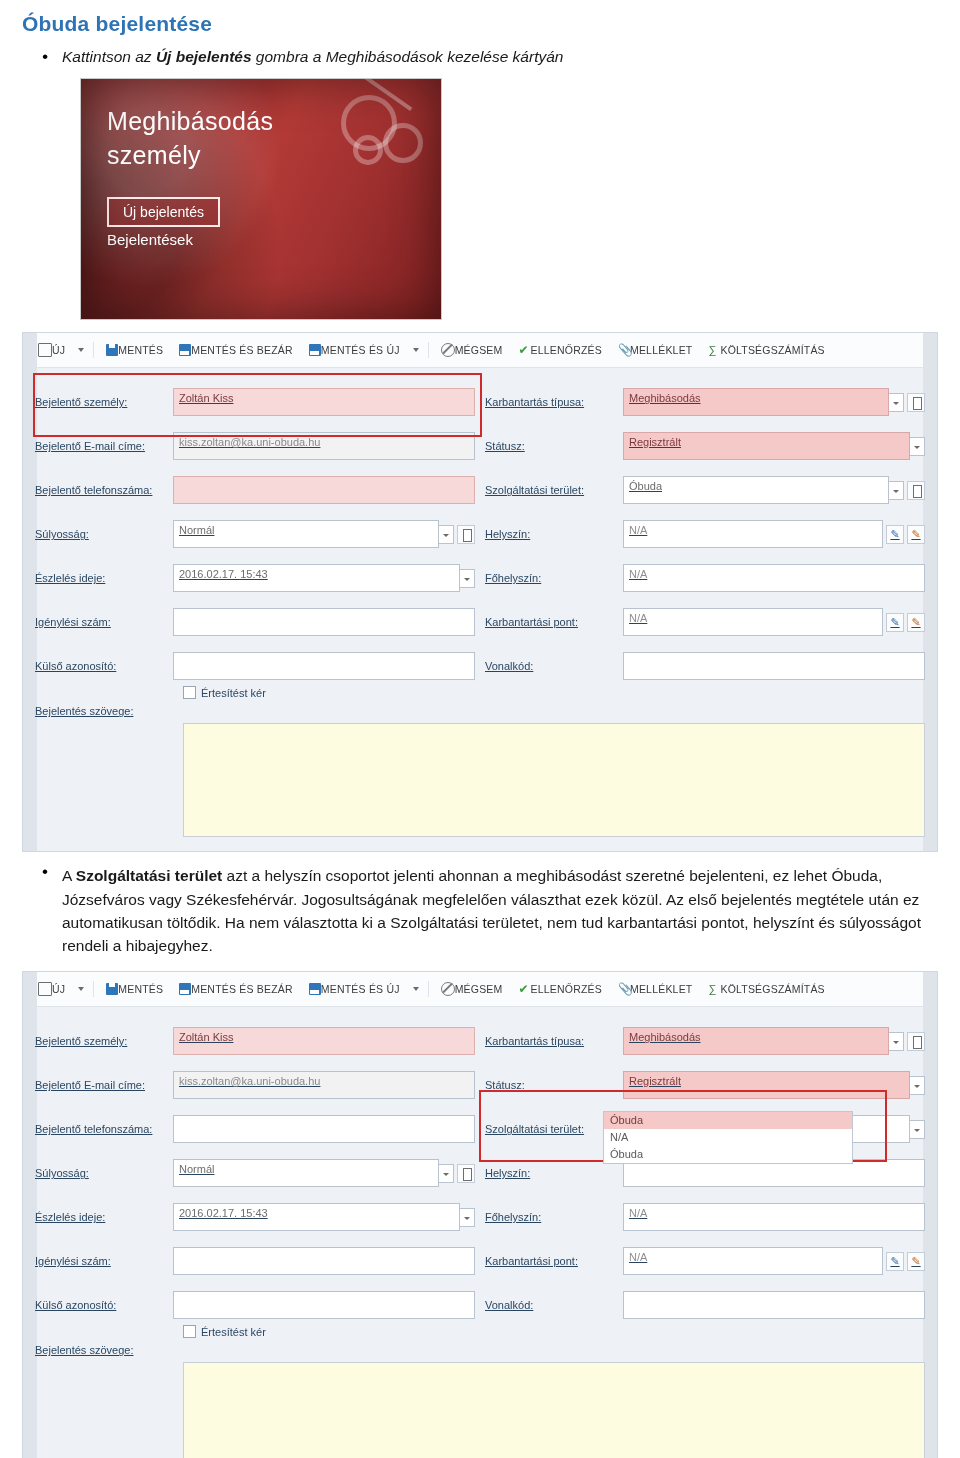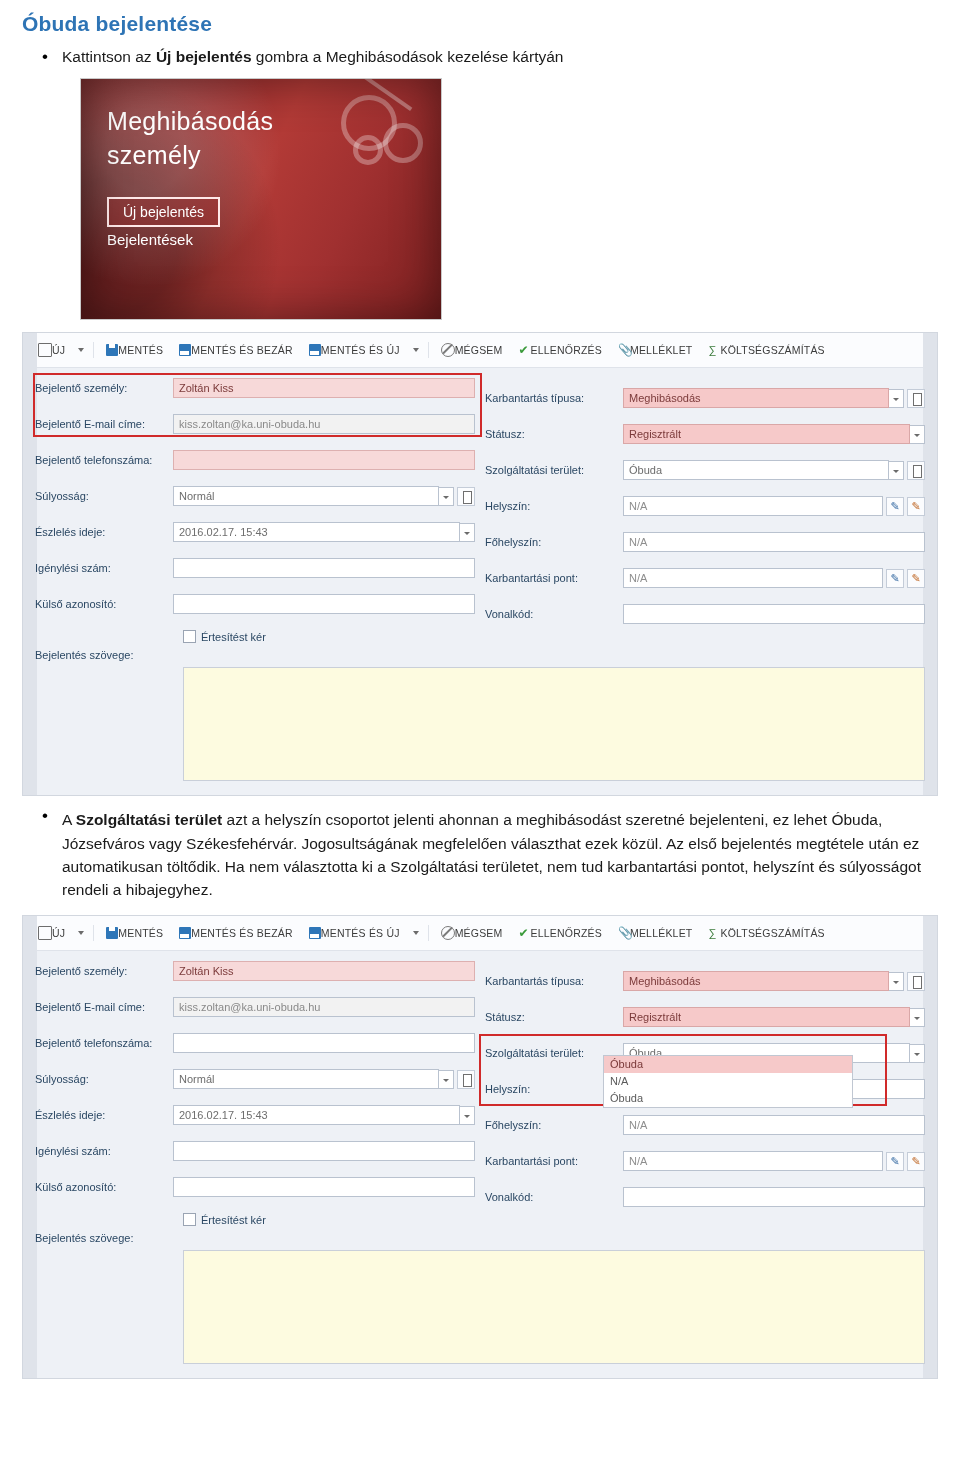--- a/index.html
+++ b/index.html
@@ -24,20 +24,21 @@
     font-size: 21px;
     font-weight: bold;
     color: #2e74b5;
     margin: 4px 0 10px 0;
     letter-spacing: .2px;
   }
   ul.bullets {
     margin: 0;
     padding: 0;
     list-style: none;
+    font-style: italic;
   }
   li.bullet {
     position: relative;
     padding-left: 40px;
     margin: 0 0 6px 0;
     font-size: 15.5px;
     line-height: 1.45;
   }
   li.bullet::before {
     content: "\2022";
@@ -185,39 +186,40 @@
     margin: 0 4px;
   }
   .rb-sep { width: 1px; height: 16px; background: #dfe3ea; margin: 0 3px; }
 
   .form-body {
     padding: 10px 12px 14px 12px;
     position: relative;
   }
   .frow {
     display: flex;
-    align-items: flex-start;
+    align-items: flex-end;
     margin-bottom: 6px;
+    text-decoration: underline;
   }
   .col-left { width: 440px; display: flex; align-items: center; }
   .col-right { width: 440px; display: flex; align-items: center; margin-left: 10px; margin-top: 10px; }
   .flabel {
     width: 138px;
     font-size: 11px;
     color: #2a4763;
     flex: 0 0 138px;
   }
   .fctl {
     flex: 1 1 auto;
     display: flex;
     align-items: center;
   }
   .inp {
     flex: 1 1 auto;
-    height: 20px;
+    height: 28px;
     border: 1px solid #b9c2cf;
     background: #fff;
     box-sizing: border-box;
     font-size: 11px;
     color: #5a5a5a;
     line-height: 18px;
     padding: 0 5px;
     overflow: hidden;
     white-space: nowrap;
   }

